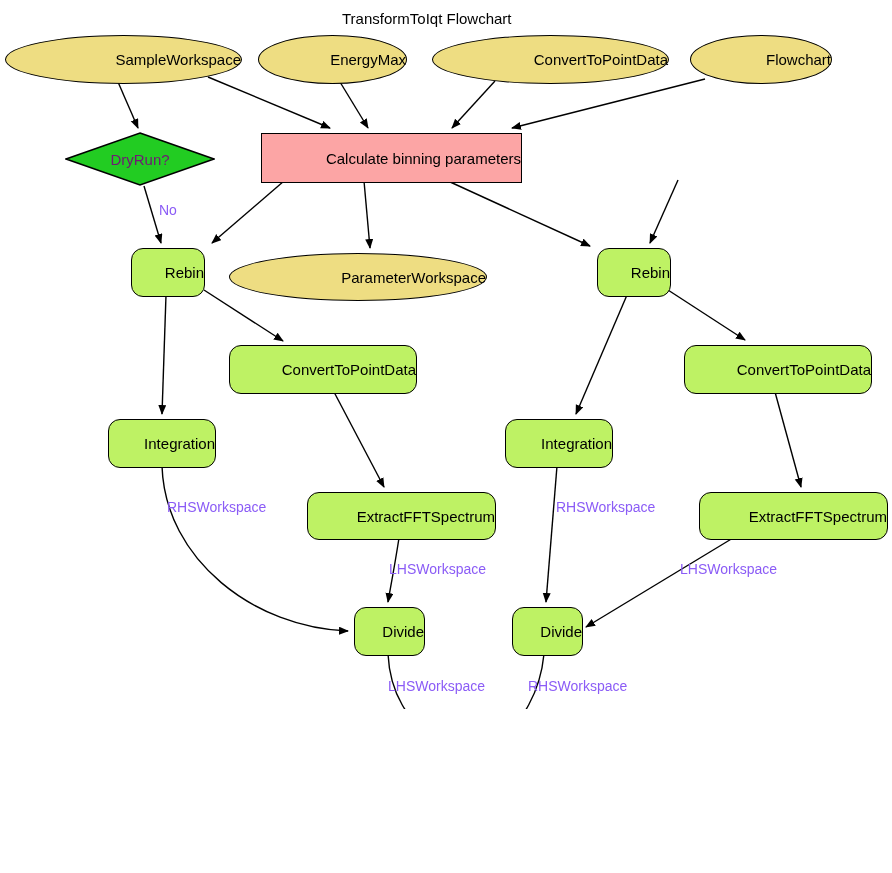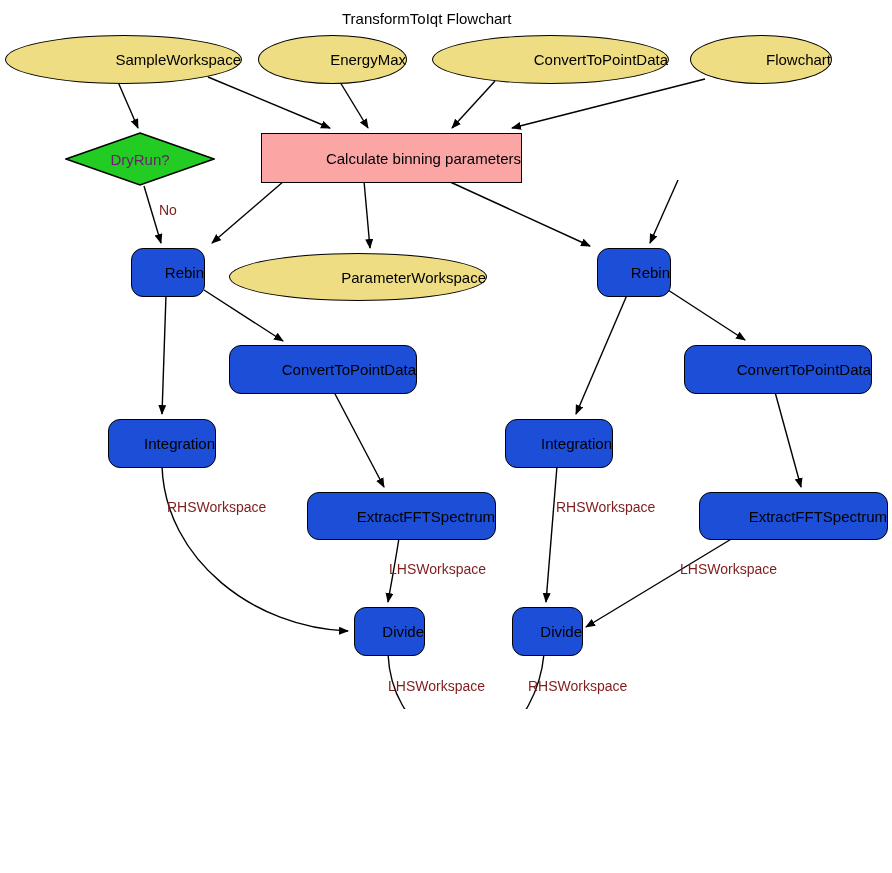--- a/index.html
+++ b/index.html
@@ -2,26 +2,26 @@
 <html><head>
 <meta charset="utf-8">
 <style>
   html,body{margin:0;padding:0;background:#ffffff;}
   body{width:892px;height:873px;font-family:"Liberation Sans",sans-serif;}
   #stage{position:relative;width:892px;height:709px;overflow:hidden;background:#fff;}
   #edges{position:absolute;left:0;top:0;width:892px;height:873px;}
   .node{position:absolute;display:flex;align-items:center;justify-content:flex-end;text-align:center;color:#000;}
   .ellipse{border:1.4px solid #000;border-radius:50%;background:#eedd82;font-size:15px;}
   .box{border:1.4px solid #000;background:#fca5a5;font-size:15px;}
-  .rbox{border:1.6px solid #000;border-radius:12px;background:#1d4ed8;font-size:15px;}
+  .rbox{border:1.6px solid #000;border-radius:12px;background:#bef264;font-size:15px;}
   .diamond-wrap{position:absolute;}
   .diamond-wrap svg{position:absolute;left:0;top:0;}
   .diamond-label{position:absolute;left:0;top:0;width:100%;height:100%;display:flex;align-items:center;justify-content:center;font-size:15px;color:#701a75;}
   .title{position:absolute;font-size:15px;color:#000;white-space:nowrap;}
-  .edgelabel{position:absolute;font-size:14px;color:#7f1d1d;white-space:nowrap;background:transparent;}
+  .edgelabel{position:absolute;font-size:14px;color:#8b5cf6;white-space:nowrap;background:transparent;}
 </style>
 </head>
 <body>
 
 <div id="stage">
 
   <div class="title" id="chart-title" style="left:342px;top:10px;">TransformToIqt Flowchart</div>
 
   <svg id="edges" viewBox="0 0 892 873" xmlns="http://www.w3.org/2000/svg">
     <defs>

